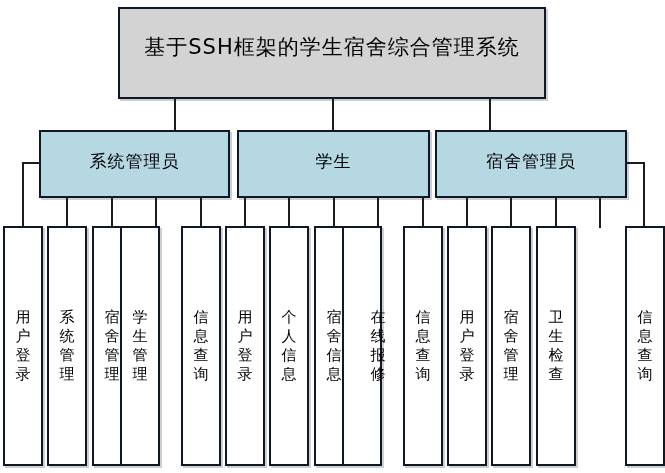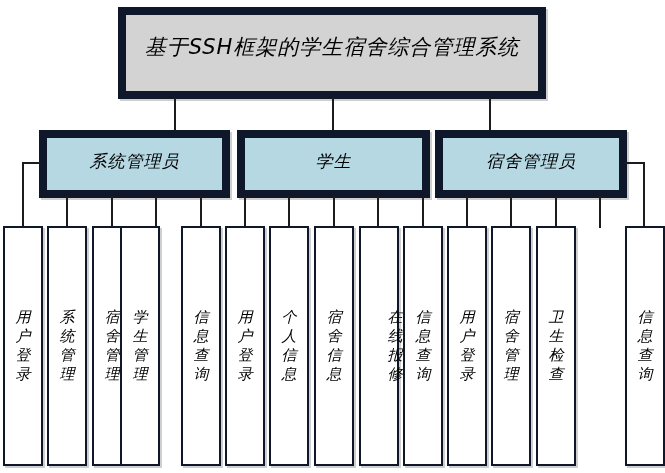--- a/index.html
+++ b/index.html
@@ -16,24 +16,23 @@
     color: #000000;
     overflow: hidden;
   }
   .box {
     position: absolute;
     box-sizing: border-box;
     display: flex;
     align-items: center;
     justify-content: center;
     text-align: center;
-    border: 8px solid #0f172a;
+    border: 2px solid #0f172a;
     box-shadow: 2px 2px 0 #cfcfcf;
     background: #ffffff;
-    font-style: italic;
   }
   .root {
     left: 118px; top: 7px;
     width: 428px; height: 92px;
     background: #d3d3d3;
     font-size: 21px;
     letter-spacing: 1px;
     padding-bottom: 12px;
   }
   .role {
@@ -114,21 +113,21 @@
 
   <div class="box leaf" style="left:225px;">
       <span class="vtext">用户登录</span>
     </div>
   <div class="box leaf" style="left:269px;">
       <span class="vtext">个人信息</span>
     </div>
   <div class="box leaf" style="left:314px;justify-content:center;">
       <span class="vtext">宿舍信息</span>
     </div>
-  <div class="box leaf" style="left:359px;padding-left:32px;">
+  <div class="box leaf" style="left:342px;padding-left:32px;">
       <span class="vtext">在线报修</span>
     </div>
   <div class="box leaf" style="left:403px;">
       <span class="vtext">信息查询</span>
     </div>
 
   <div class="box leaf" style="left:447px;">
       <span class="vtext">用户登录</span>
     </div>
   <div class="box leaf" style="left:491px;">

